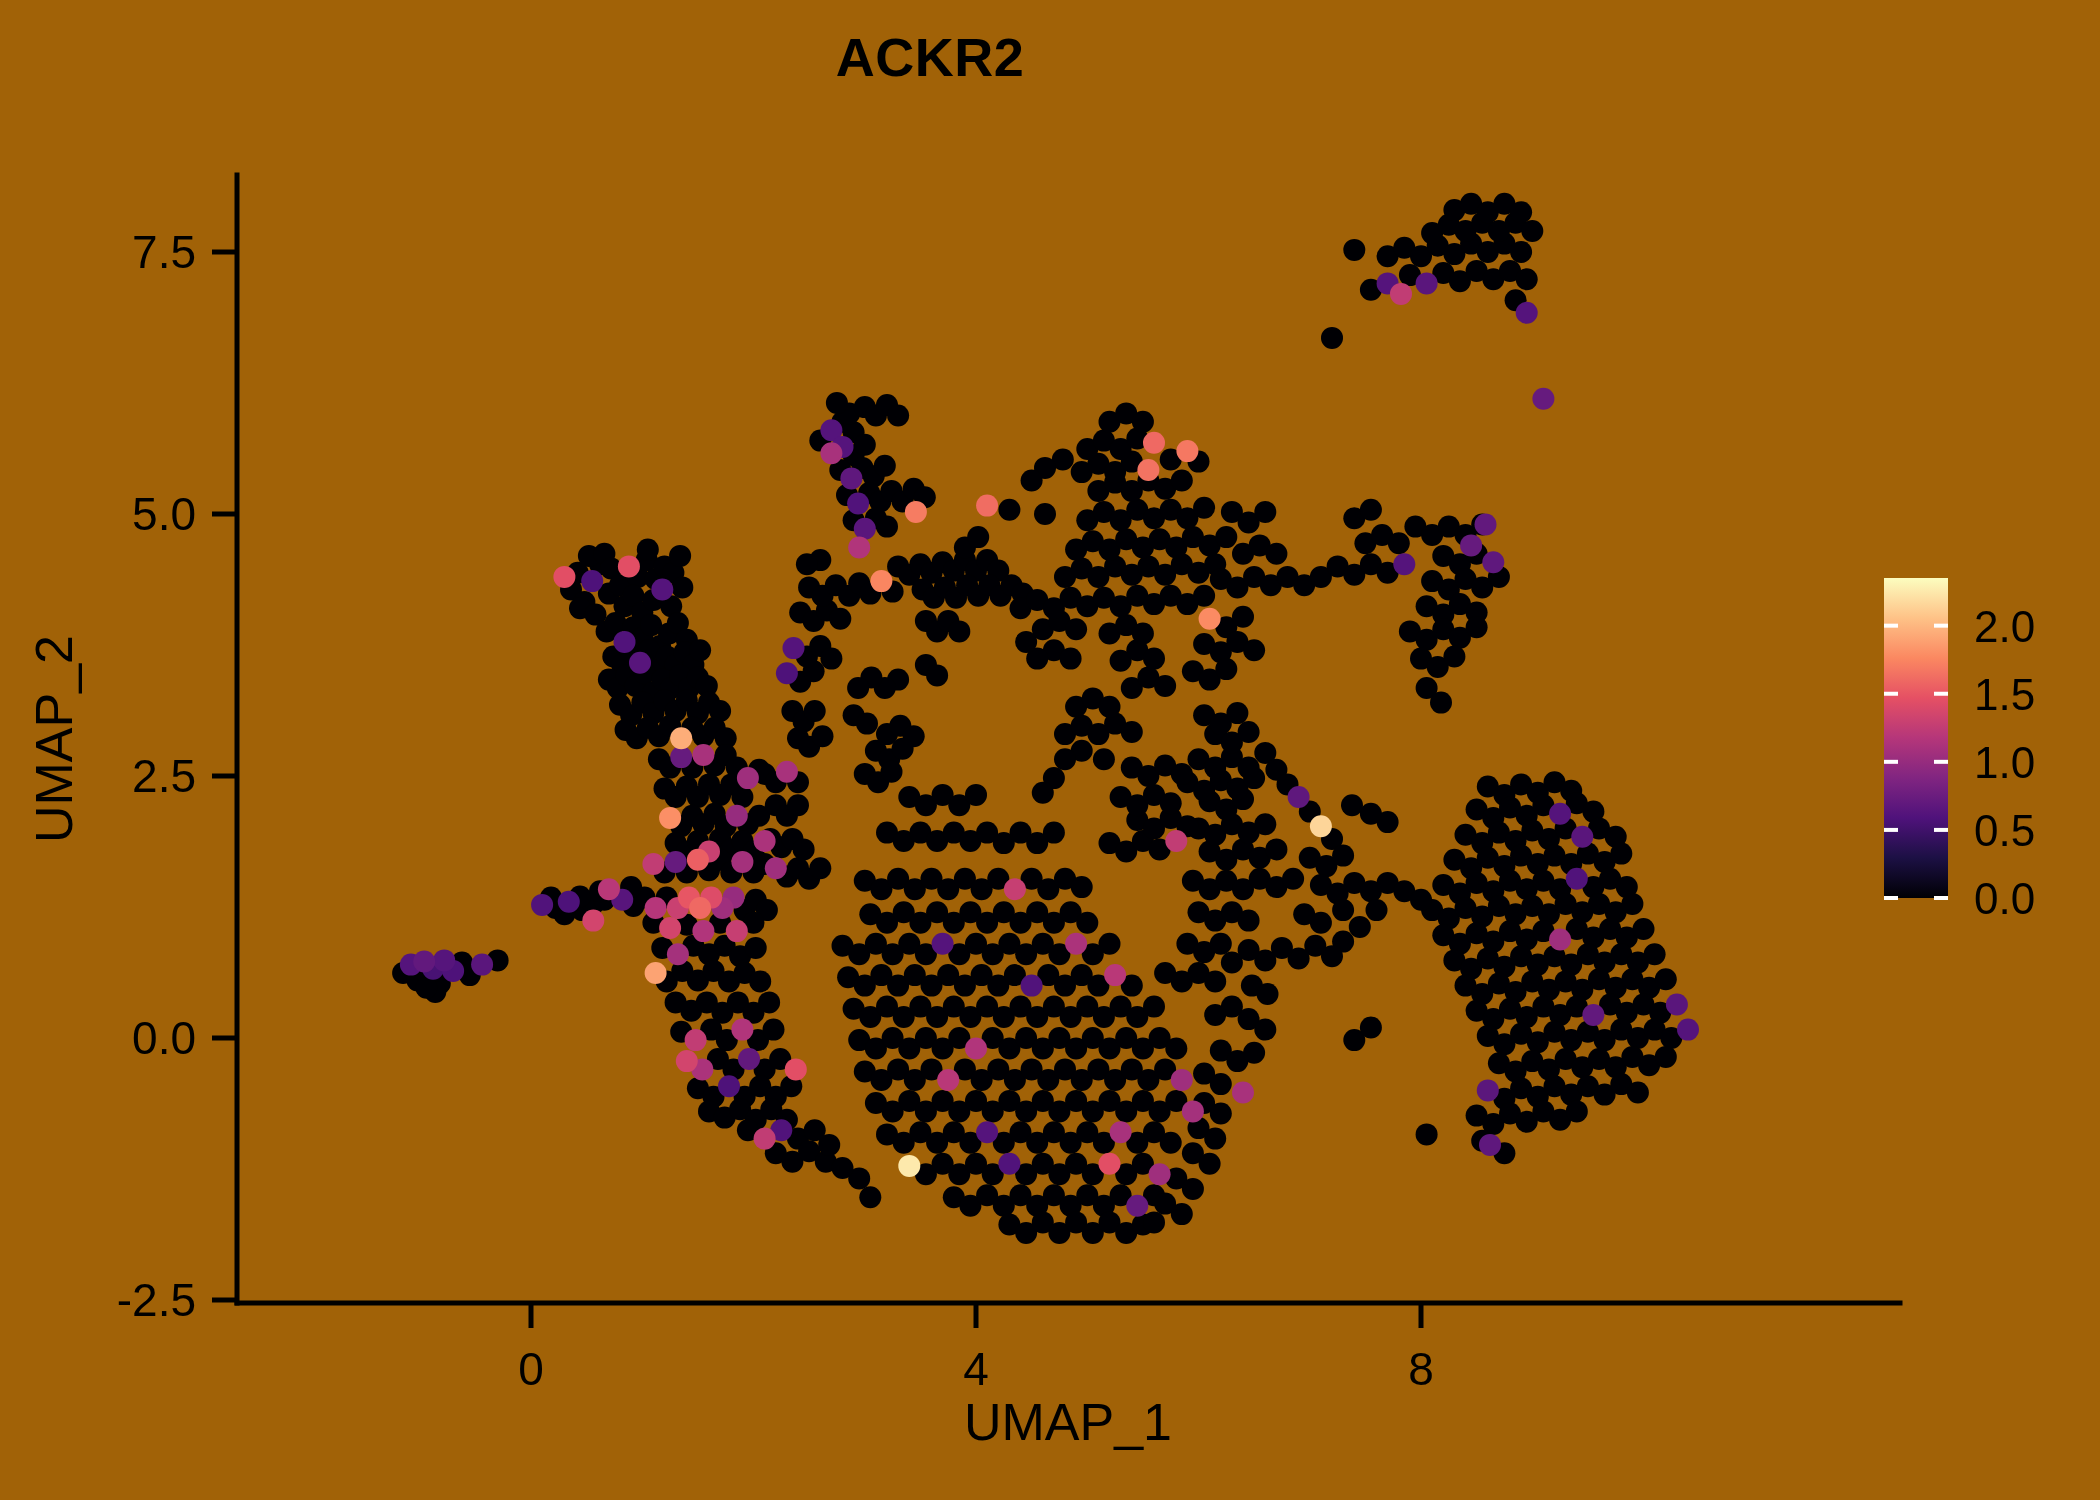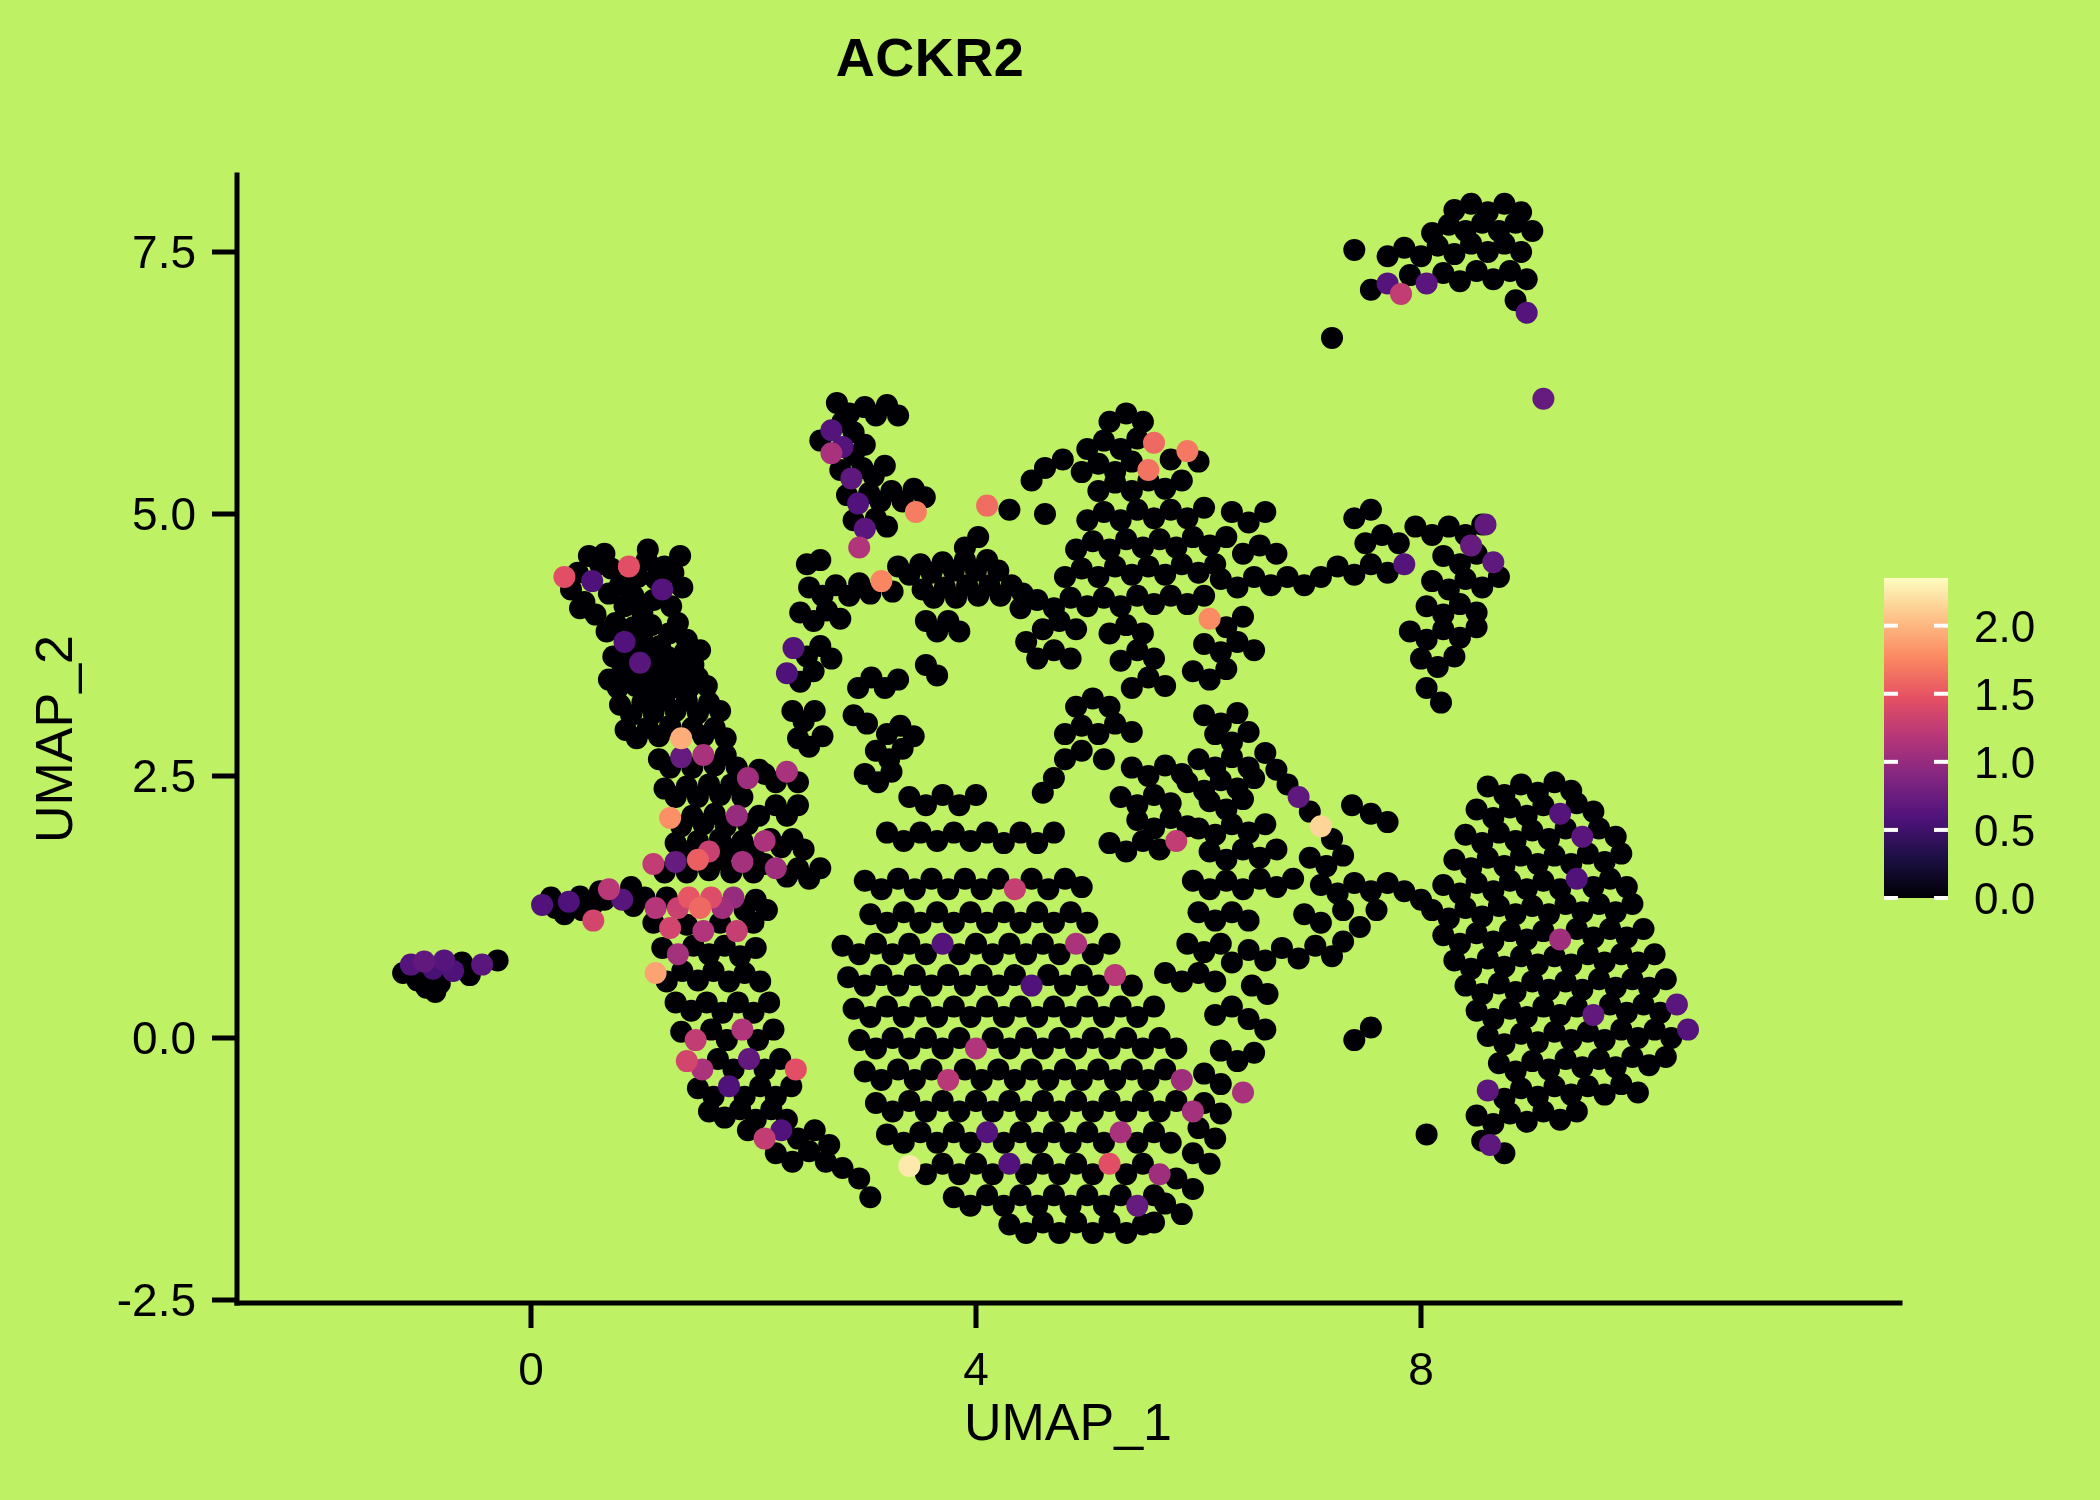--- a/index.html
+++ b/index.html
@@ -8,21 +8,21 @@
     background: #ffffff;
   }
   body {
     font-family: "Liberation Sans", sans-serif;
     -webkit-font-smoothing: antialiased;
   }
   #page {
     position: relative;
     width: 2100px;
     height: 1500px;
-    background: #bef264;
+    background: #a16207;
     overflow: hidden;
   }
   #plot-title {
     position: absolute;
     left: 0;
     top: 26px;
     width: 1860px;
     text-align: center;
     font-size: 54px;
     font-weight: bold;

